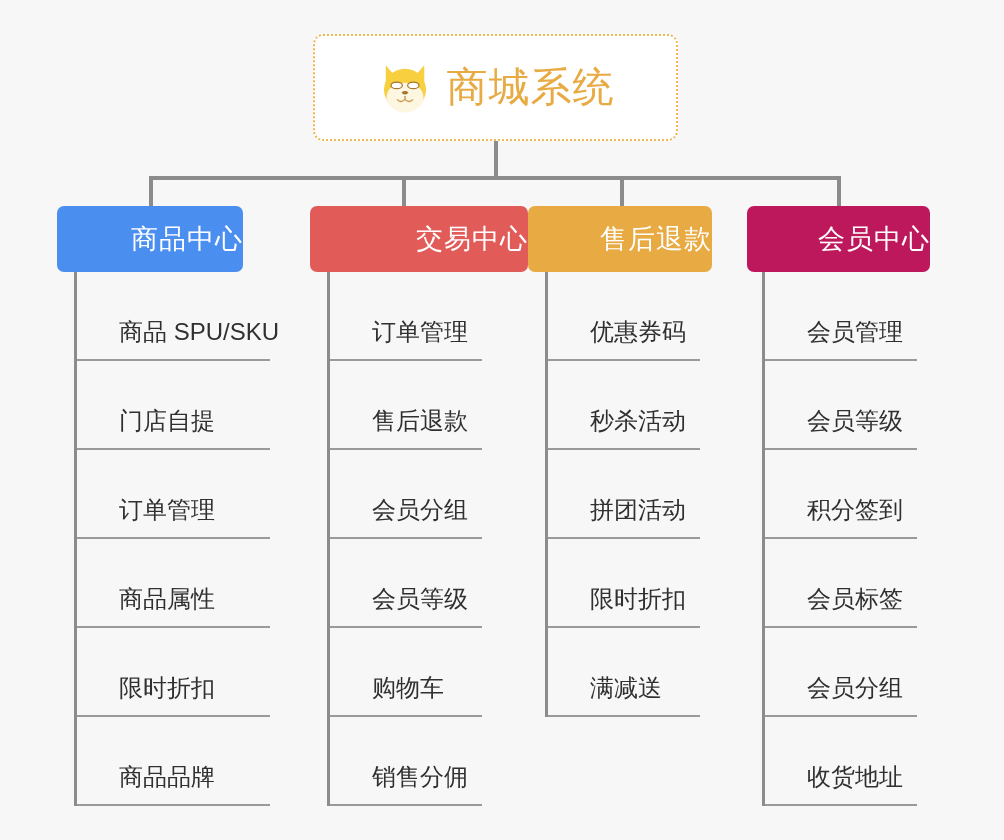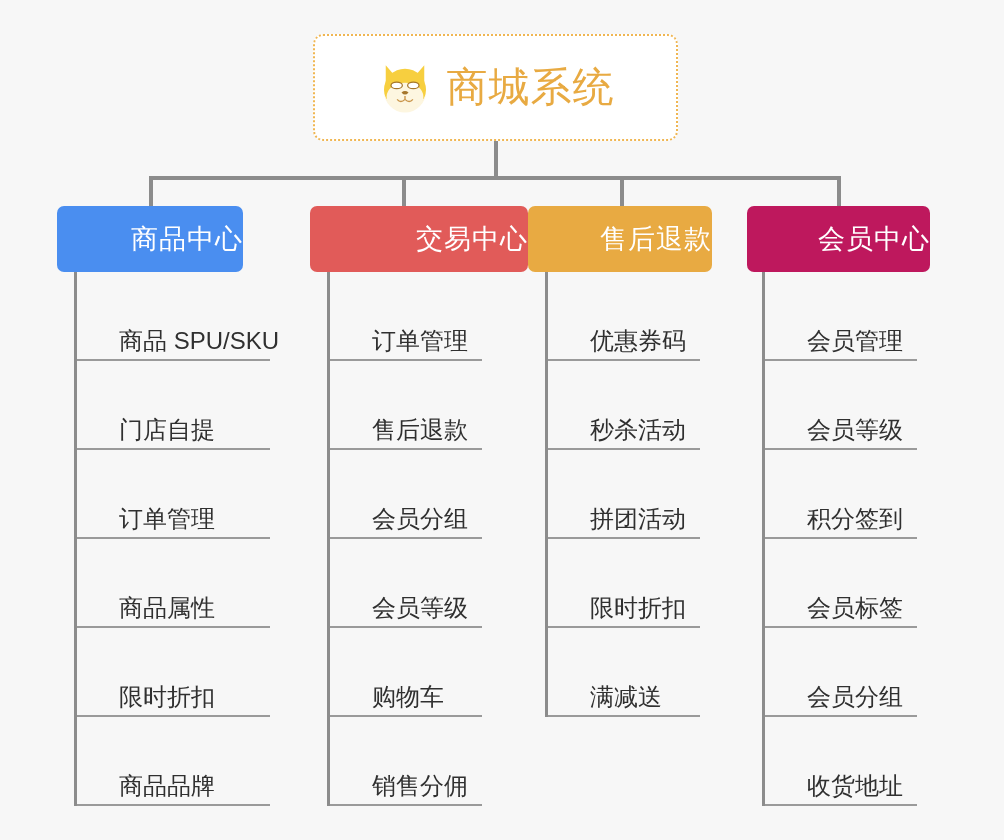--- a/index.html
+++ b/index.html
@@ -83,21 +83,21 @@
     height: 89px;
     border-bottom: 2px solid #9a9a9a;
     display: flex;
     align-items: flex-end;
     justify-content: flex-start;
   }
 
   .leaf-label {
     display: inline-block;
     padding-left: 42px;
-    padding-bottom: 5px;
+    padding-bottom: 14px;
     font-size: 24px;
     line-height: 1.1;
     color: #303030;
     white-space: nowrap;
     margin-top: 16px;
   }
 </style>
 </head>
 <body>
 

